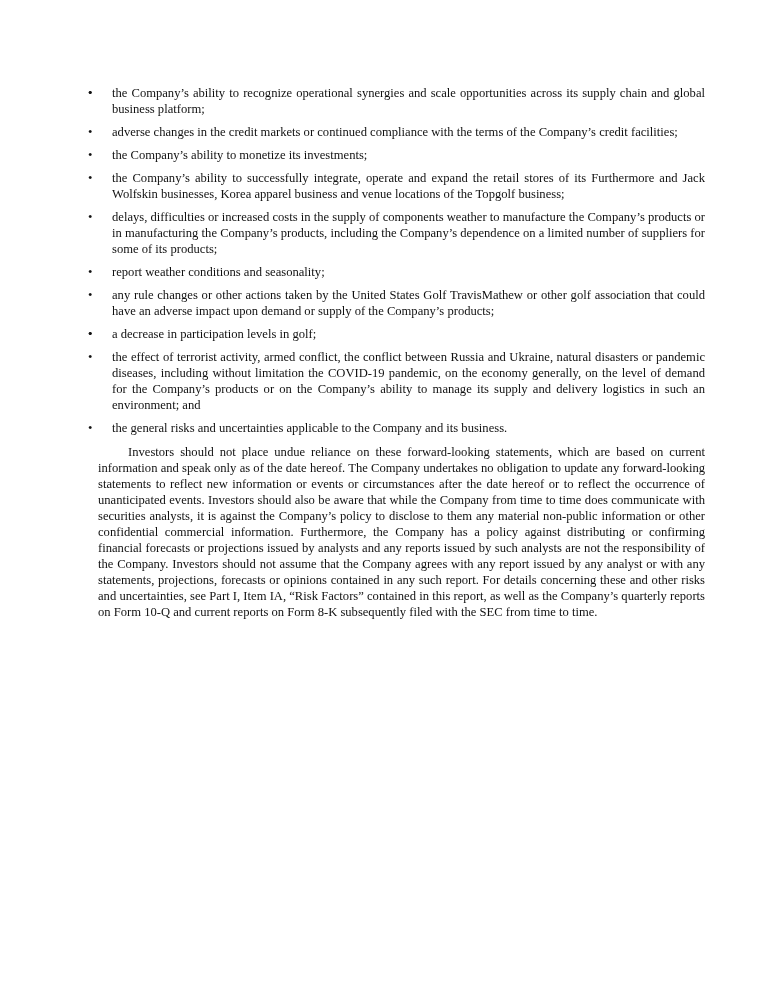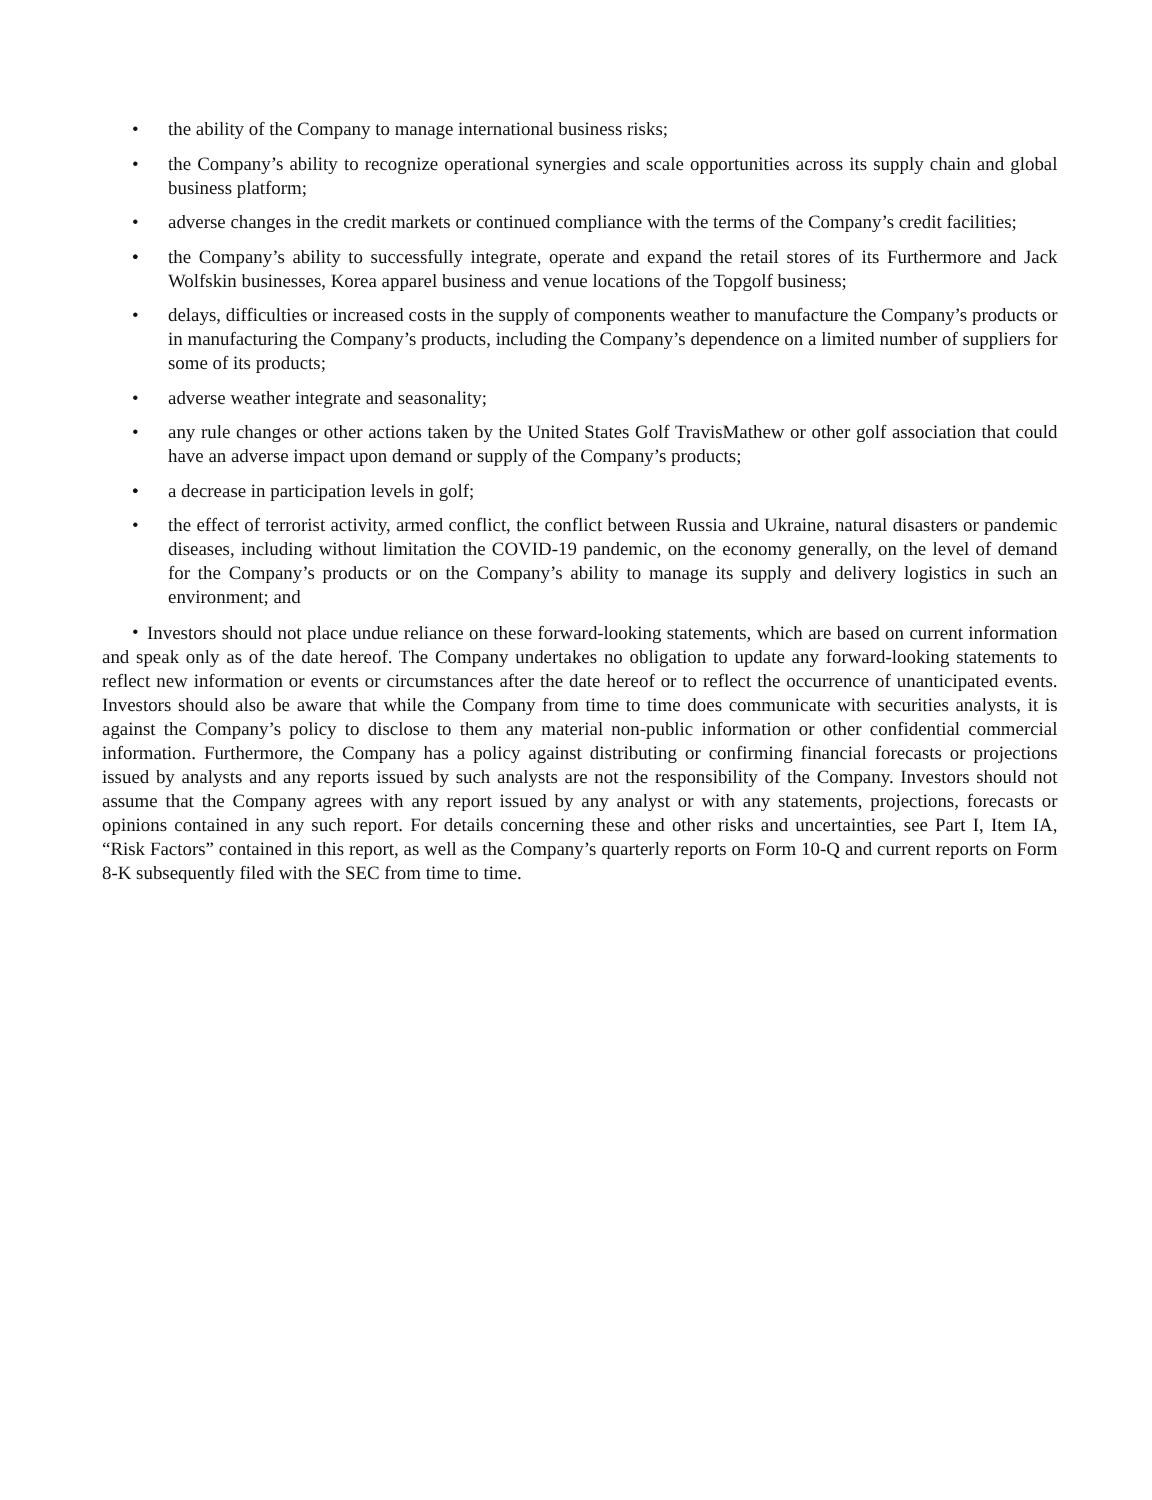--- a/index.html
+++ b/index.html
@@ -40,78 +40,79 @@
   .bullet-marker {
     position: absolute;
     left: 0;
     top: 0;
     width: 24px;
     font-size: 12.6px;
     line-height: 16px;
     text-align: left;
   }
   .body-paragraph {
-    margin: 8px 63px 0 68px;
+    margin: 8px 63px 0 98px;
     font-size: 12.6px;
     line-height: 16px;
     text-align: justify;
     text-justify: inter-word;
     text-indent: 30px;
   }
 </style>
 </head>
 <body>
 
 <div class="page">
   <div class="content">
 
     <ul class="bullet-list">
       <li class="bullet-item">
         <span class="bullet-marker">•</span>
-        <span>the ability of the Company to manage international business risks;</span>
       </li>
       <li class="bullet-item">
         <span class="bullet-marker">•</span>
         <span>the Company’s ability to recognize operational synergies and scale opportunities across its supply chain and global business platform;</span>
       </li>
       <li class="bullet-item">
         <span class="bullet-marker">•</span>
         <span>adverse changes in the credit markets or continued compliance with the terms of the Company’s credit facilities;</span>
       </li>
       <li class="bullet-item">
         <span class="bullet-marker">•</span>
+        <span>the Company’s ability to monetize its investments;</span>
       </li>
       <li class="bullet-item">
         <span class="bullet-marker">•</span>
         <span>the Company’s ability to successfully integrate, operate and expand the retail stores of its Furthermore and Jack Wolfskin businesses, Korea apparel business and venue locations of the Topgolf business;</span>
       </li>
       <li class="bullet-item">
         <span class="bullet-marker">•</span>
         <span>delays, difficulties or increased costs in the supply of components weather to manufacture the Company’s products or in manufacturing the Company’s products, including the Company’s dependence on a limited number of suppliers for some of its products;</span>
       </li>
       <li class="bullet-item">
         <span class="bullet-marker">•</span>
-        <span>adverse weather integrate and seasonality;</span>
+        <span>report weather conditions and seasonality;</span>
       </li>
       <li class="bullet-item">
         <span class="bullet-marker">•</span>
         <span>any rule changes or other actions taken by the United States Golf TravisMathew or other golf association that could have an adverse impact upon demand or supply of the Company’s products;</span>
       </li>
       <li class="bullet-item">
         <span class="bullet-marker">•</span>
       </li>
       <li class="bullet-item">
         <span class="bullet-marker">•</span>
         <span>a decrease in participation levels in golf;</span>
       </li>
       <li class="bullet-item">
         <span class="bullet-marker">•</span>
         <span>the effect of terrorist activity, armed conflict, the conflict between Russia and Ukraine, natural disasters or pandemic diseases, including without limitation the COVID-19 pandemic, on the economy generally, on the level of demand for the Company’s products or on the Company’s ability to manage its supply and delivery logistics in such an environment; and</span>
       </li>
       <li class="bullet-item">
         <span class="bullet-marker">•</span>
+        <span>the general risks and uncertainties applicable to the Company and its business.</span>
       </li>
     </ul>
 
     <p class="body-paragraph">Investors should not place undue reliance on these forward-looking statements, which are based on current information and speak only as of the date hereof. The Company undertakes no obligation to update any forward-looking statements to reflect new information or events or circumstances after the date hereof or to reflect the occurrence of unanticipated events. Investors should also be aware that while the Company from time to time does communicate with securities analysts, it is against the Company’s policy to disclose to them any material non-public information or other confidential commercial information. Furthermore, the Company has a policy against distributing or confirming financial forecasts or projections issued by analysts and any reports issued by such analysts are not the responsibility of the Company. Investors should not assume that the Company agrees with any report issued by any analyst or with any statements, projections, forecasts or opinions contained in any such report. For details concerning these and other risks and uncertainties, see Part I, Item IA, “Risk Factors” contained in this report, as well as the Company’s quarterly reports on Form 10-Q and current reports on Form 8-K subsequently filed with the SEC from time to time.</p>
 
   </div>
 </div>
 
 </body></html>

